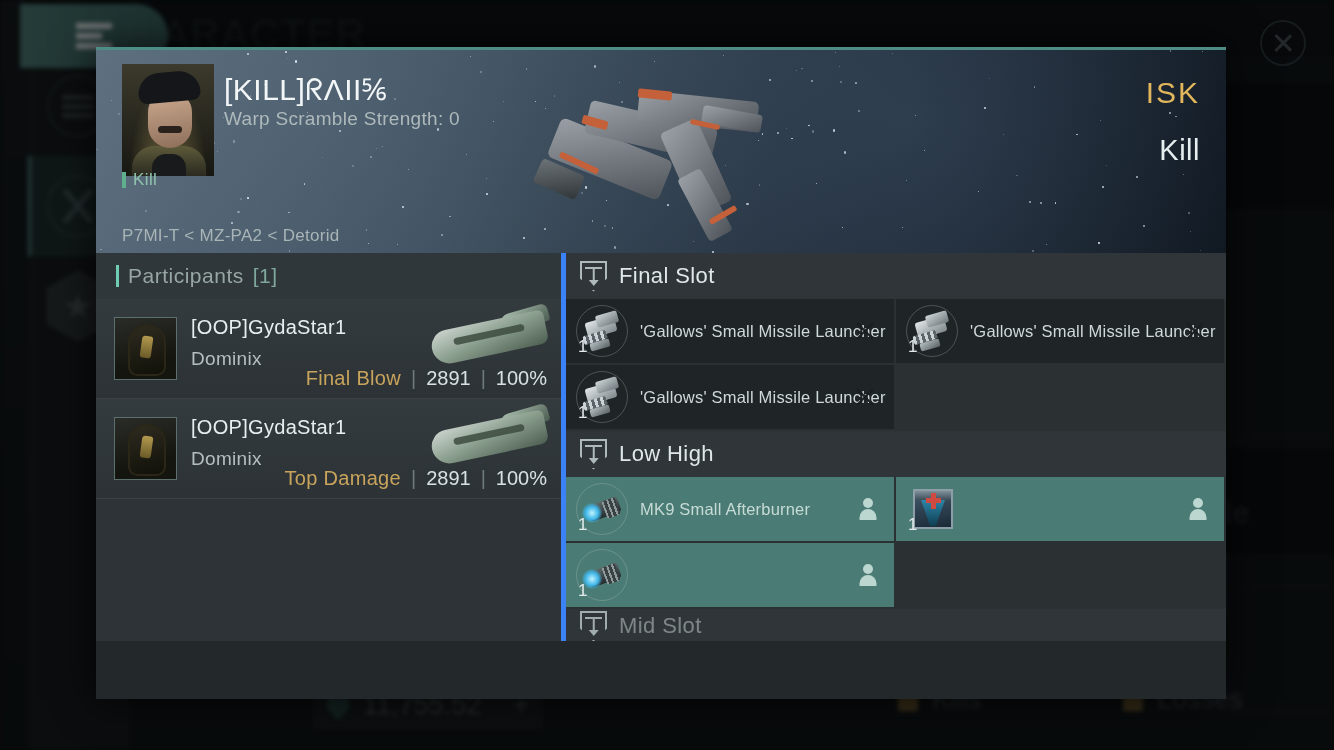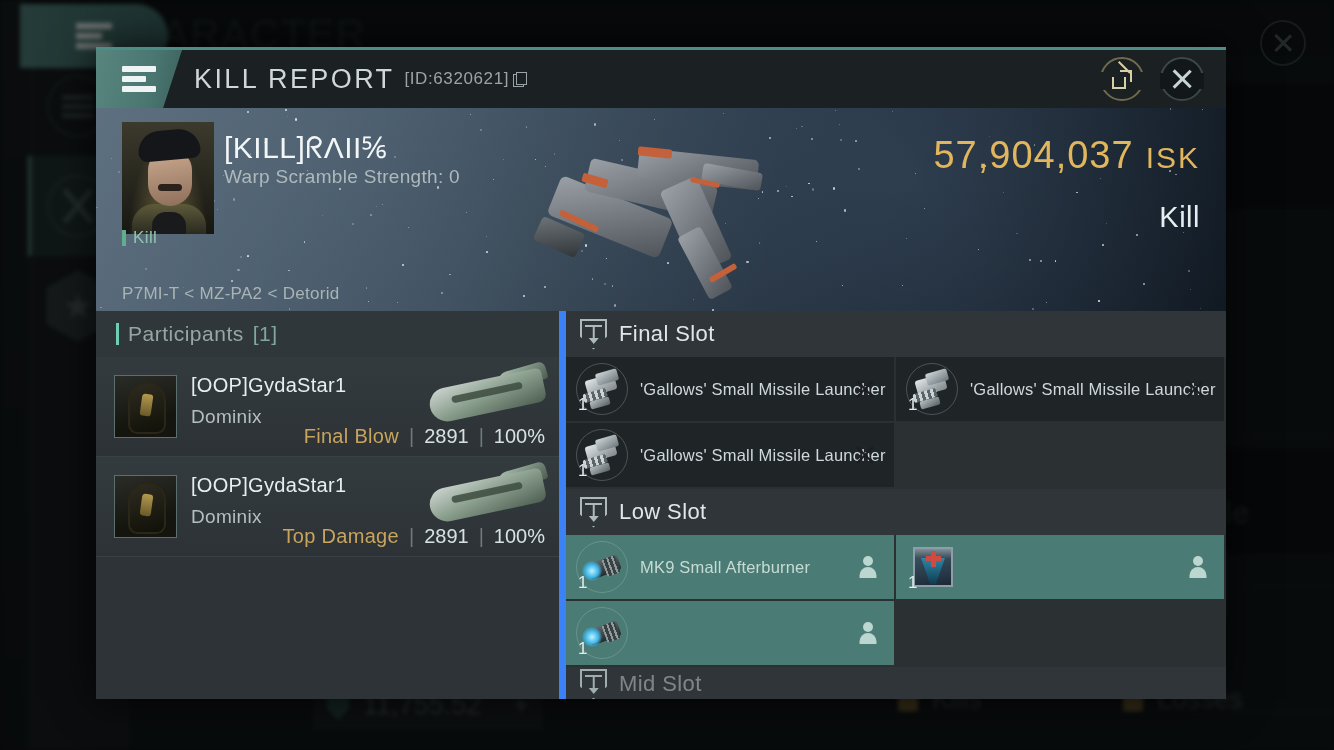--- a/index.html
+++ b/index.html
@@ -273,21 +273,21 @@
   .total-dmg { font-size: 19px; color:#b9c3c5; margin-top:5px; letter-spacing:.3px;}
   .total-dmg .v { color:#d9e2e4; margin-left:6px;}
   .isk-row { margin-top: 10px; display:flex; align-items:baseline; justify-content:flex-end; gap:12px;}
   .isk-val { font-size: 38px; color:#e2b65c; letter-spacing:1px;}
   .isk-unit { font-size: 30px; color:#e2b65c; letter-spacing:2px;}
   .kill-word { margin-top: 24px; font-size: 29px; color:#e7eeef; letter-spacing:.5px;}
 
   
   .body-cols { display:flex; height: 388px; background:#2b3033;}
   .col-left {
-    width: 470px; background:#2d3336; border-right:7px solid #3b82f6;
+    width: 470px; background:#2d3336; border-right:5px solid #3b82f6;
   }
   .col-right { flex:1; background:#2b3033; position:relative; overflow:hidden;}
 
   .participants-head {
     height: 46px; display:flex; align-items:center; gap:9px;
     padding-left: 20px; background:#30373a;
   }
   .participants-head::before{
     content:""; width:3px;height:22px;background:#6ecdb4;display:block;
   }
@@ -532,50 +532,20 @@
 
 <div style="position:absolute;right:28px;top:20px;width:46px;height:46px;border-radius:50%;border:2px solid #232a2c;display:flex;align-items:center;justify-content:center;opacity:.55;">
   <div class="x-glyph" style="width:22px;height:22px;">
         <i style="height:22px;background:#394143;"></i>
         <i style="height:22px;background:#394143;"></i>
       </div>
 </div>
 
 <div class="modal">
 
-  <div class="titlebar">
-    <div class="tb-burger">
-      <div class="lines">
-            <i></i>
-            <i></i>
-            <i></i>
-          </div>
-    </div>
-    <div class="tb-title">KILL REPORT</div>
-    <div class="tb-id">
-      <span>[ID:6320621]</span>
-      <span class="copy-ico"></span>
-    </div>
-    <div class="tb-actions">
-      <div class="rnd-btn share">
-        <div class="share-glyph">
-              <i></i>
-              <i></i>
-              <i></i>
-              <i></i>
-            </div>
-      </div>
-      <div class="rnd-btn close">
-        <div class="x-glyph">
-              <i></i>
-              <i></i>
-            </div>
-      </div>
-    </div>
-  </div>
 
   <div class="banner">
     <div class="stars" id="starfield">
           <i style="left:49.04%;top:56.08%;width:0.91px;height:0.91px;opacity:0.42"></i>
           <i style="left:44.32%;top:50.64%;width:0.84px;height:0.84px;opacity:0.87"></i>
           <i style="left:58.94%;top:41.08%;width:1.21px;height:1.21px;opacity:0.80"></i>
           <i style="left:65.74%;top:7.66%;width:1.60px;height:1.60px;opacity:0.41"></i>
           <i style="left:67.20%;top:15.80%;width:1.71px;height:1.71px;opacity:0.59"></i>
           <i style="left:17.62%;top:5.01%;width:2.39px;height:2.39px;opacity:0.93"></i>
           <i style="left:12.08%;top:44.42%;width:2.42px;height:2.42px;opacity:0.38"></i>
@@ -748,21 +718,20 @@
       <div class="sr-part" style="left:10px;top:104px;width:46px;height:26px;transform:rotate(24deg);border-radius:4px;background:linear-gradient(150deg,#6d7478,#303538);"></div>
       <div class="sr-accent" style="left:112px;top:28px;width:34px;height:9px;transform:rotate(6deg);border-radius:2px;"></div>
       <div class="sr-accent" style="left:56px;top:56px;width:26px;height:9px;transform:rotate(16deg);border-radius:2px;"></div>
       <div class="sr-accent" style="left:32px;top:98px;width:42px;height:6px;transform:rotate(25deg);border-radius:2px;"></div>
       <div class="sr-accent" style="left:182px;top:150px;width:30px;height:6px;transform:rotate(-30deg);border-radius:2px;"></div>
       <div class="sr-accent" style="left:164px;top:60px;width=30px;width:30px;height:5px;transform:rotate(12deg);border-radius:2px;"></div>
     </div>
 
     <div class="banner-right">
       <div class="isk-row">
-        <span class="isk-val">57,904,037</span>
         <span class="isk-unit">ISK</span>
       </div>
       <div class="kill-word">Kill</div>
     </div>
   </div>
 
   <div class="body-cols">
 
     <div class="col-left">
       <div class="participants-head">
@@ -877,21 +846,21 @@
         </div>
         <div class="mod-cell empty"></div>
       </div>
 
       <div class="slot-head">
         <div class="slot-shield">
           <div class="sh"></div>
               <div class="bar"></div>
               <div class="ar"></div>
         </div>
-        <div class="slot-title">Low Slot</div>
+        <div class="slot-title">Low High</div>
       </div>
       <div class="slot-grid">
         <div class="mod-cell filled-teal">
           <div class="mod-ico">
             <div class="ring"></div>
                 <div class="ab-tube"></div>
                 <div class="ab-rings"></div>
                 <div class="ab-glow"></div>
             <div class="mod-qty">1</div>
           </div>

